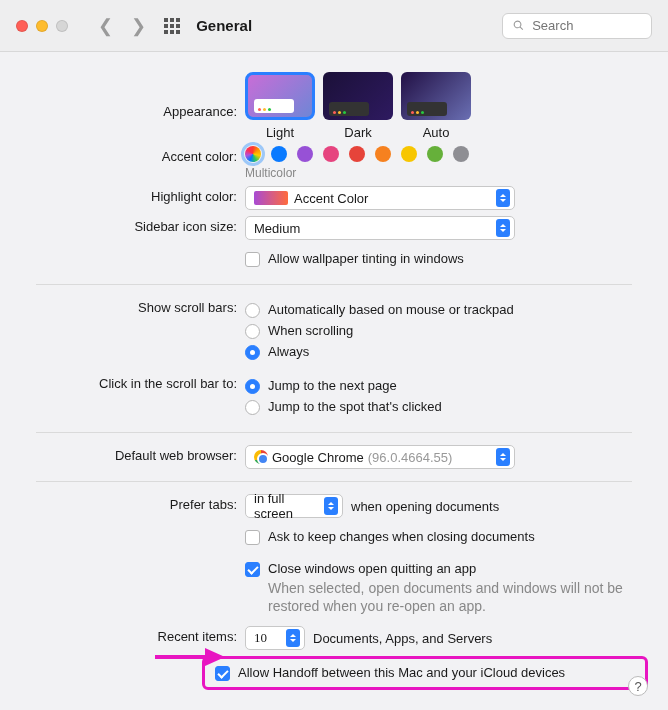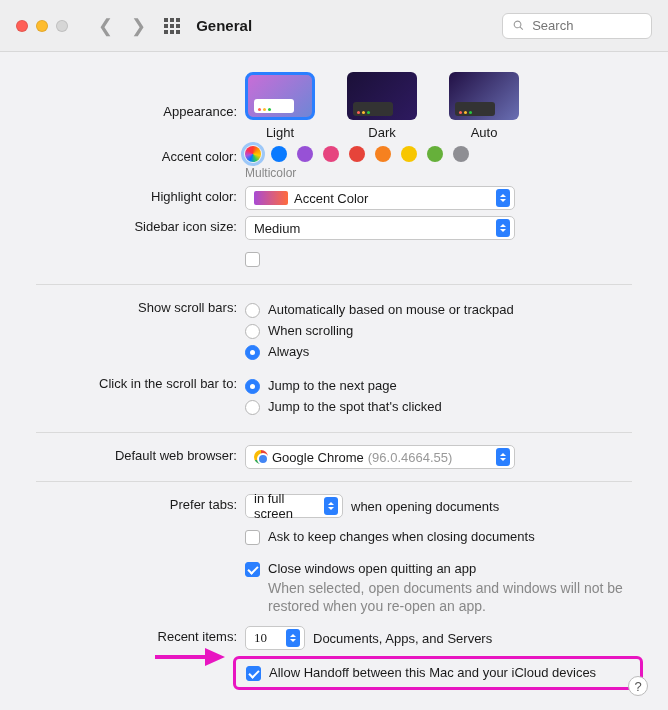--- a/index.html
+++ b/index.html
@@ -39,21 +39,21 @@
   }
   .search svg{width:13px;height:13px;fill:#999;margin-right:6px;}
   .search input{border:none;outline:none;font-size:13px;color:#999;width:100%;background:transparent;}
 
   .content { padding: 20px 20px 10px 20px; }
   .row { display:flex; align-items:flex-start; margin-bottom:6px; }
   .label { width:225px; text-align:right; padding-right:8px; padding-top:3px; color:#1a1a1a;}
   .ctrl { flex:1; }
   .sep { height:1px; background:#dadada; margin:12px 16px; }
 
-  .thumbs { display:flex; gap:32px; }
+  .thumbs { display:flex; gap:8px; }
   .th { display:flex; flex-direction:column; align-items:center; gap:5px; font-size:13px;}
   .th .card{ width:70px; height:48px; border-radius:6px; position:relative; overflow:hidden;}
   .card.light{ background:linear-gradient(135deg,#c86dd7,#6f86d6); border:3px solid #2a7fff; border-radius:8px;}
   .card.dark{ background:linear-gradient(135deg,#1b1038,#2e1a60);}
   .card.auto{ background:linear-gradient(135deg,#221045,#6a6fb3);}
   .mini{position:absolute;bottom:4px;left:6px;width:40px;height:14px;border-radius:3px;}
   .card.light .mini{background:#fff;}
   .card.dark .mini,.card.auto .mini{background:#333;}
   .dotsmini{position:absolute;bottom:6px;left:10px;display:flex;gap:2px;}
   .dotsmini i{width:3px;height:3px;border-radius:50%;}
@@ -84,21 +84,21 @@
   .radio{width:15px;height:15px;border:1px solid #b5b5b5;border-radius:50%;background:#fff;flex-shrink:0;margin-top:1px;position:relative;}
   .radio.checked{border-color:#2a7fff;background:#2a7fff;}
   .radio.checked::after{content:"";position:absolute;left:4px;top:4px;width:5px;height:5px;background:#fff;border-radius:50%;}
 
   .hint{font-size:14px;color:#888;margin-top:3px;line-height:1.3;}
   .inline{display:flex;align-items:center;gap:8px;}
   .chrome{width:14px;height:14px;border-radius:50%;background:conic-gradient(#ea4335 0 120deg,#34a853 120deg 240deg,#fbbc05 240deg 360deg);position:relative;margin-right:4px;}
   .chrome::after{content:"";position:absolute;left:3px;top:3px;width:8px;height:8px;background:#4285f4;border:2px solid #fff;border-radius:50%;}
   .ver{color:#999;}
 
-  .highlight{border:3px solid #e815c1;border-radius:6px;padding:6px 10px;margin-left:-12px;width:410px;}
+  .highlight{border:3px solid #e815c1;border-radius:6px;padding:6px 10px;margin-left:-12px;width:446px;}
   .arrow{position:absolute;left:155px;top:640px;}
   .arrow svg{fill:#e815c1;}
 
   .help{position:absolute;bottom:14px;right:20px;width:20px;height:20px;border:1px solid #bbb;border-radius:50%;display:flex;align-items:center;justify-content:center;font-size:13px;color:#555;background:#fff;}
 </style>
 </head>
 <body>
 
 <div class="titlebar">
   <div class="traffic">
@@ -207,20 +207,21 @@
         <span>Medium</span>
         <div class="stepper"></div>
       </div>
     </div>
   </div>
 
   <div class="row">
     <div class="label"></div>
     <div class="ctrl check-row">
       <div class="checkbox"></div>
+      <span>Allow wallpaper tinting in windows</span>
     </div>
   </div>
 
   <div class="sep"></div>
 
   <div class="row">
     <div class="label">Show scroll bars:</div>
     <div class="ctrl">
       <div class="check-row">
           <div class="radio"></div>

